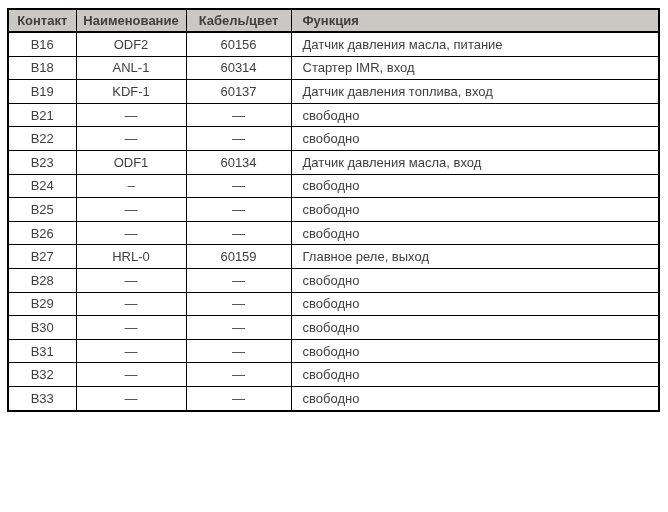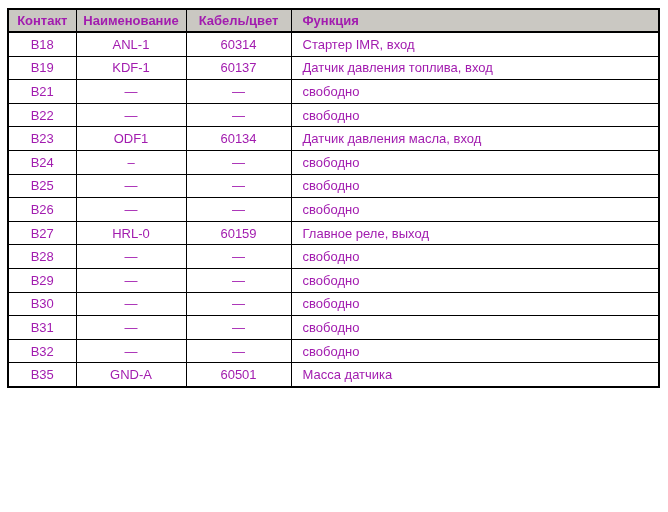--- a/index.html
+++ b/index.html
@@ -6,21 +6,21 @@
     margin: 0;
     padding: 0;
     background: #ffffff;
   }
   .page {
     position: relative;
     width: 668px;
     height: 512px;
     background: #ffffff;
     font-family: "Liberation Sans", sans-serif;
-    color: #a21caf;
+    color: #404040;
     overflow: hidden;
   }
   table.pin-table {
     position: absolute;
     left: 7px;
     top: 8px;
     width: 653px;
     border-collapse: collapse;
     table-layout: fixed;
     border: 2px solid #000000;
@@ -74,20 +74,26 @@
     </colgroup>
     <thead>
       <tr>
         <th>Контакт</th>
         <th>Наименование</th>
         <th>Кабель/цвет</th>
         <th class="fn">Функция</th>
       </tr>
     </thead>
     <tbody>
+        <tr>
+          <td class="ctr">B16</td>
+          <td class="ctr">ODF2</td>
+          <td class="ctr">60156</td>
+          <td class="fn">Датчик давления масла, питание</td>
+        </tr>
         <tr>
           <td class="ctr">B18</td>
           <td class="ctr">ANL-1</td>
           <td class="ctr">60314</td>
           <td class="fn">Стартер IMR, вход</td>
         </tr>
         <tr>
           <td class="ctr">B19</td>
           <td class="ctr">KDF-1</td>
           <td class="ctr">60137</td>
@@ -159,20 +165,20 @@
           <td class="ctr">—</td>
           <td class="fn">свободно</td>
         </tr>
         <tr>
           <td class="ctr">B32</td>
           <td class="ctr">—</td>
           <td class="ctr">—</td>
           <td class="fn">свободно</td>
         </tr>
         <tr>
-          <td class="ctr">B35</td>
-          <td class="ctr">GND-A</td>
-          <td class="ctr">60501</td>
-          <td class="fn">Масса датчика</td>
+          <td class="ctr">B33</td>
+          <td class="ctr">—</td>
+          <td class="ctr">—</td>
+          <td class="fn">свободно</td>
         </tr>
       </tbody>
   </table>
 </div>
 
 </body></html>

